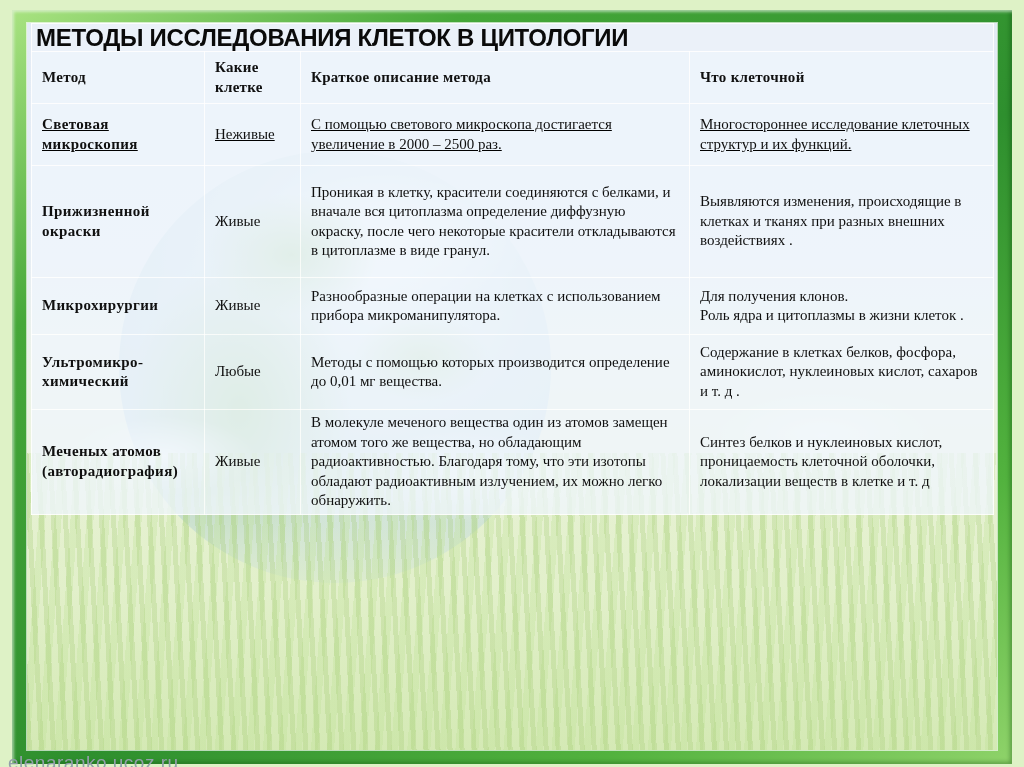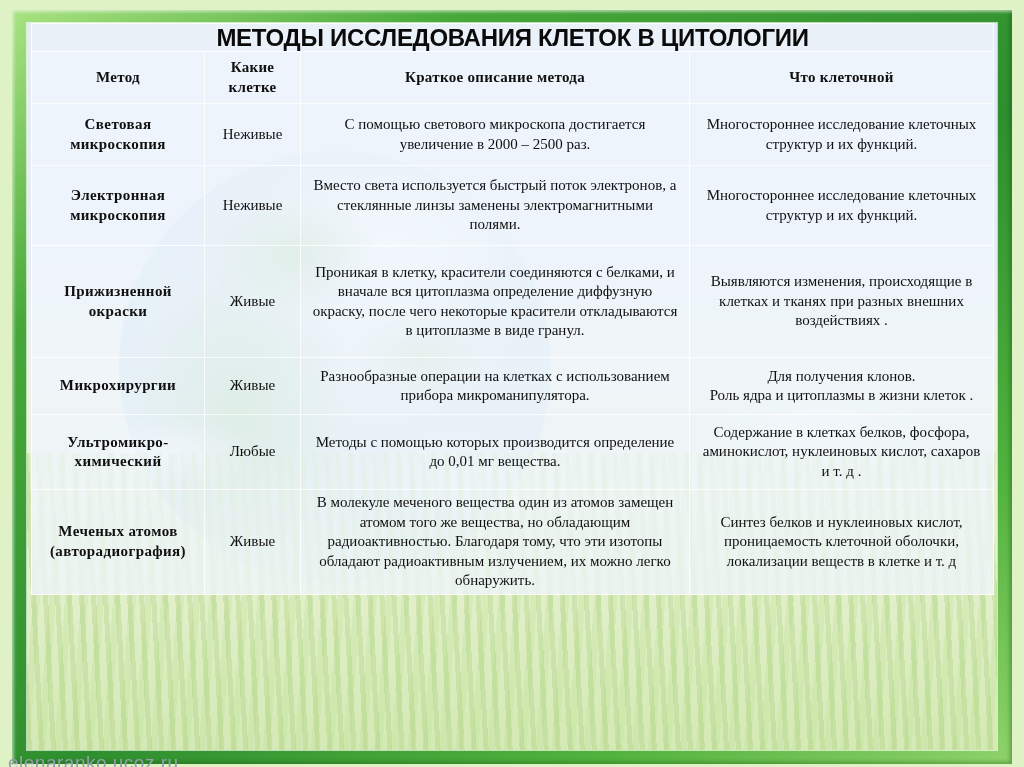--- a/index.html
+++ b/index.html
@@ -64,40 +64,39 @@
   .tbl-wrap { position: absolute; left: 4px; top: 0; }
   table.tbl {
     width: 962px;
     border-collapse: collapse;
     table-layout: fixed;
   }
   .tbl td {
     border: 1px solid rgba(255,255,255,0.9);
     background: rgba(240,246,252,0.78);
     vertical-align: middle;
-    text-align: center;
     padding: 3px 10px;
     font: 15px/1.3 "Liberation Serif", serif;
     color: #101010;
     white-space: pre-line;
     overflow: hidden;
   }
   .tbl td.title-cell {
     background: rgba(235,241,249,0.92);
     font: bold 24px/1.05 "Liberation Sans", sans-serif;
     letter-spacing: -0.3px;
     color: #0a0a0a;
     padding: 1px 4px;
   }
   .tbl td.hdr { font-weight: bold; letter-spacing: 0.3px; }
   .tbl td.method { font-weight: bold; letter-spacing: 0.4px; }
 
   tr.rt  { height: 26px; }
   tr.rh  { height: 52px; }
-  tr.r1  { height: 62px; }
+  tr.r1  { height: 62px; text-decoration: underline; }
   tr.r2  { height: 80px; }
   tr.r3  { height: 112px; }
   tr.r4  { height: 57px; }
   tr.r5  { height: 74px; }
   tr.r6  { height: 75px; padding-left: 38px; }
   tr.r7  { height: 83px; }
   tr.r8  { height: 100px; }
 
   
   .watermark {
@@ -139,27 +138,20 @@
             <td class="hdr">Что клеточной</td>
           </tr>
 
           <tr class="r1">
             <td class="method">Световая
 микроскопия</td>
             <td>Неживые</td>
             <td>С помощью светового микроскопа достигается увеличение в 2000 – 2500 раз.</td>
             <td>Многостороннее исследование клеточных структур и их функций.</td>
           </tr>
-          <tr class="r2">
-            <td class="method">Электронная
-микроскопия</td>
-            <td>Неживые</td>
-            <td>Вместо света используется быстрый поток электронов, а стеклянные линзы заменены электромагнитными полями.</td>
-            <td>Многостороннее исследование клеточных структур и их функций.</td>
-          </tr>
           <tr class="r3">
             <td class="method">Прижизненной
 окраски</td>
             <td>Живые</td>
             <td>Проникая в клетку, красители соединяются  с белками, и вначале вся цитоплазма определение диффузную окраску, после чего некоторые красители откладываются в цитоплазме в виде гранул.</td>
             <td>Выявляются изменения, происходящие в клетках и тканях при разных внешних воздействиях .</td>
           </tr>
           <tr class="r4">
             <td class="method">Микрохирургии</td>
             <td>Живые</td>

